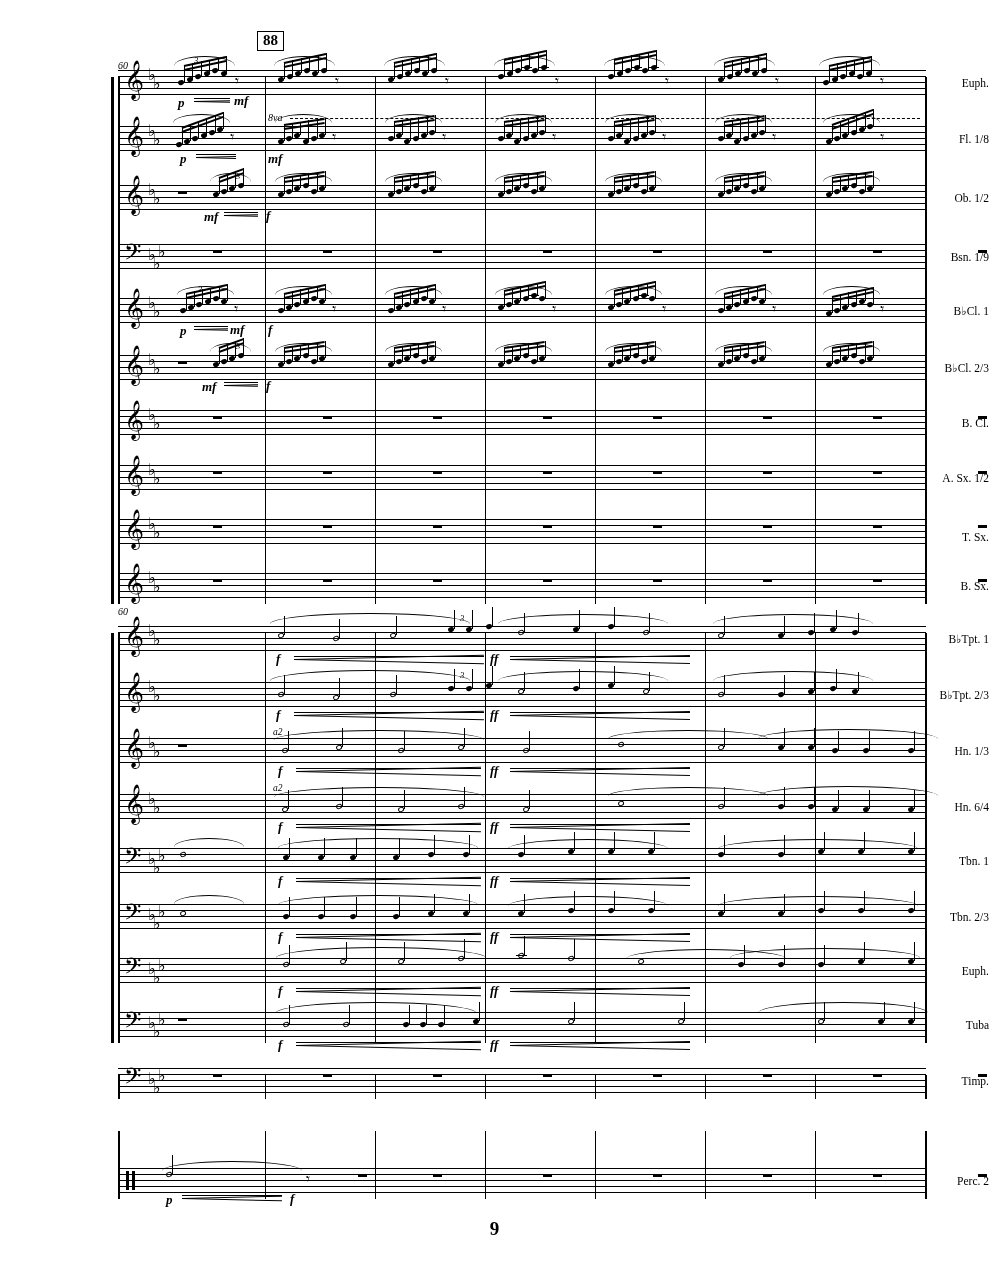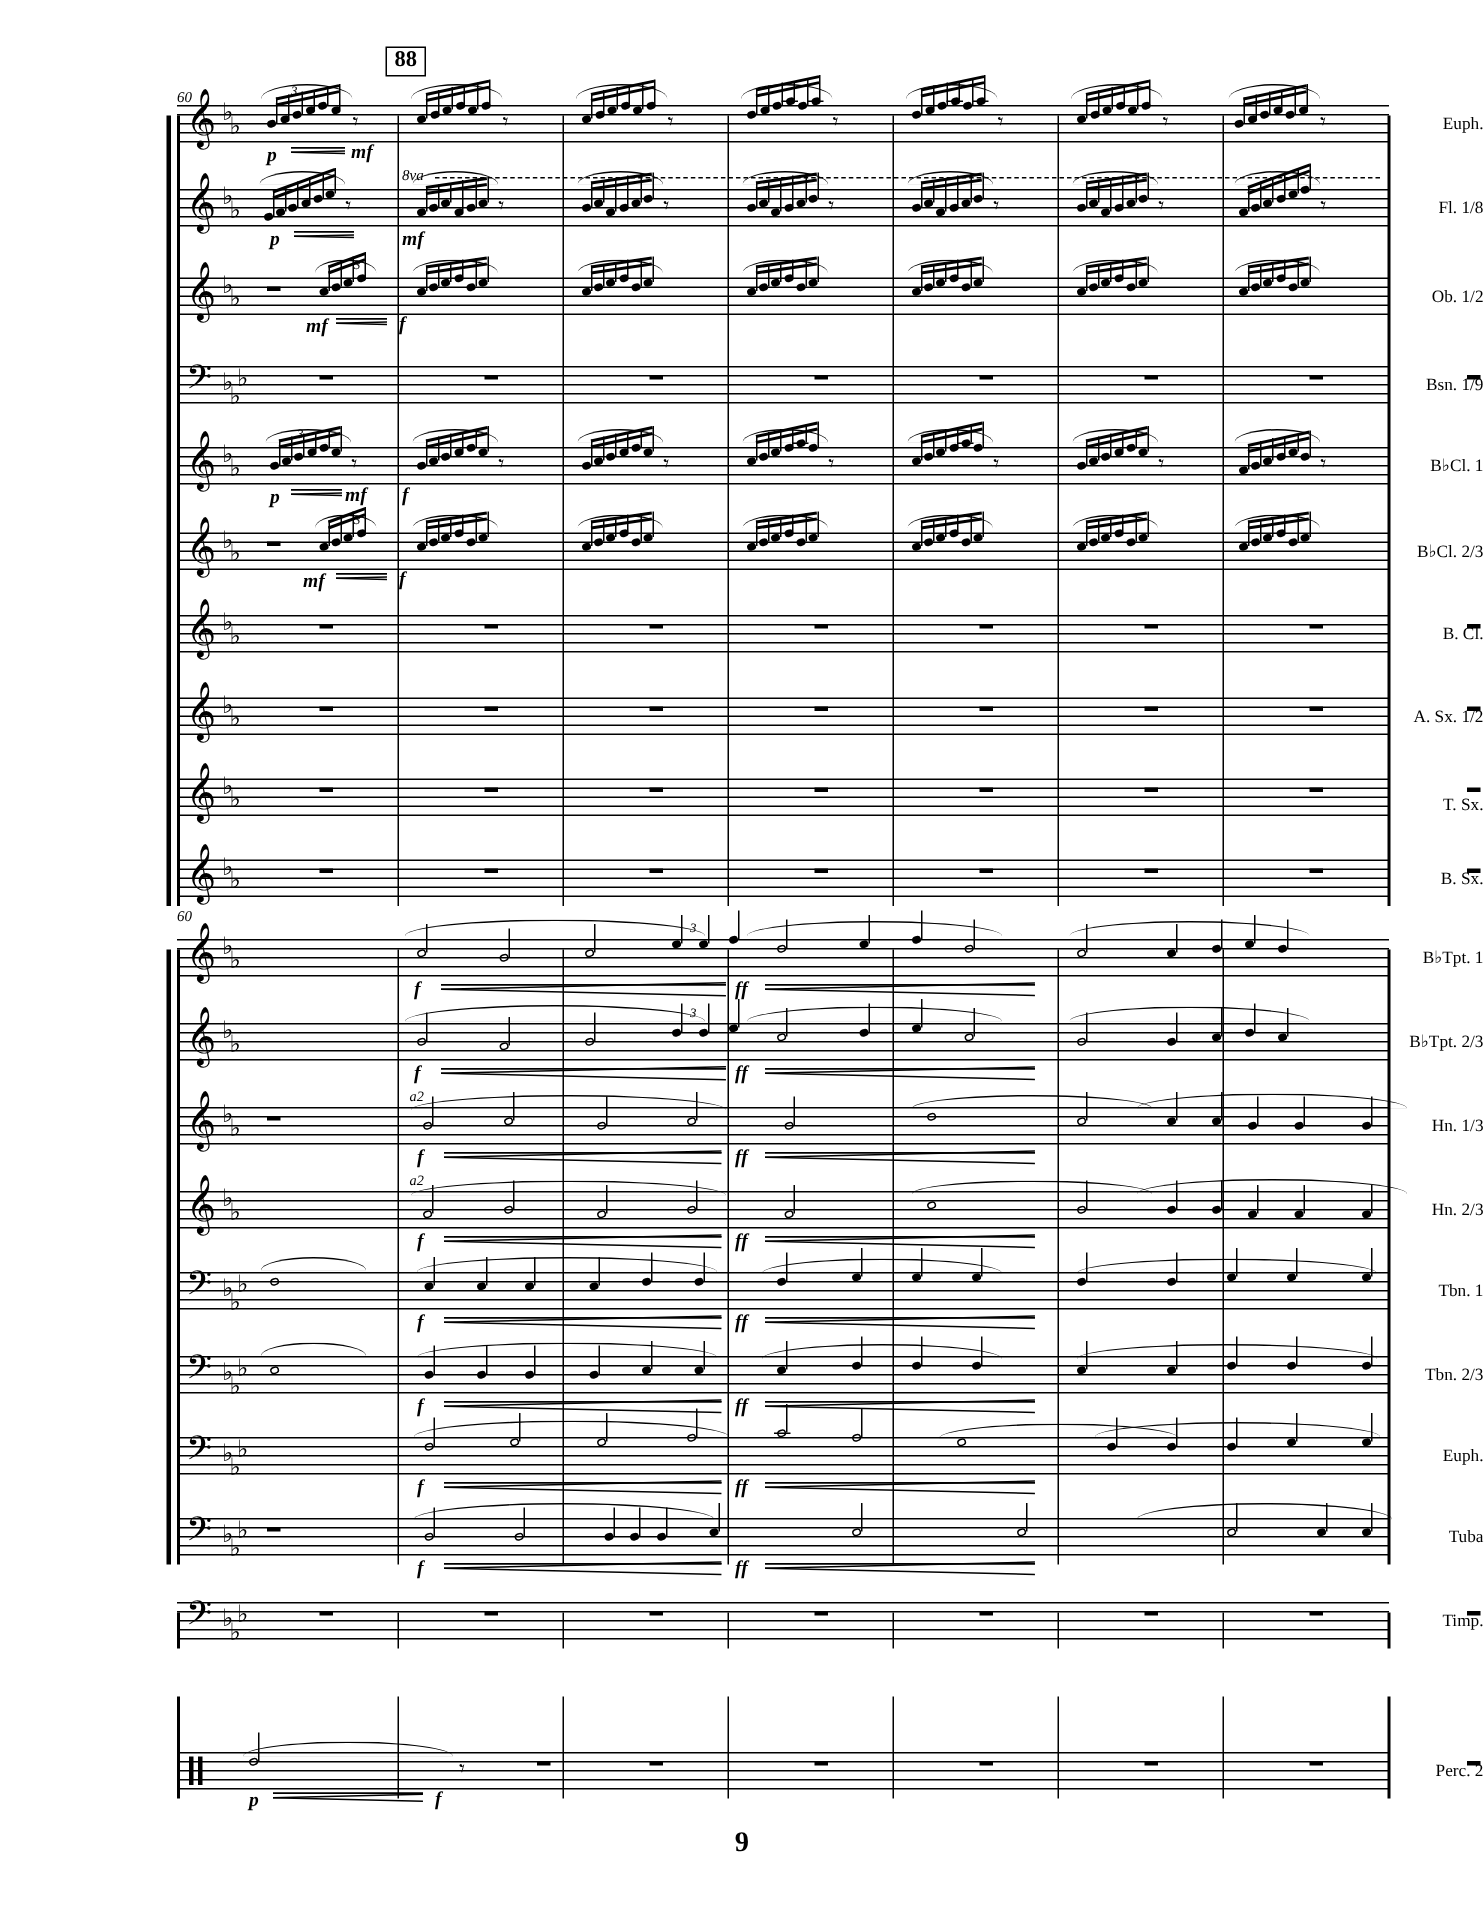--- a/index.html
+++ b/index.html
@@ -1164,21 +1164,21 @@
             <div style="position:absolute;left:0;width:100%;height:1px;background:#000;top:3px;transform:rotate(1.3deg);transform-origin:left center;"></div>
           </div>
           <div class="dyn" style="left:372px;top:26px;">ff</div>
           <div class="hairpin" style="left:392px;top:30px;width:180px;">
             <div style="position:absolute;left:0;width:100%;height:1px;background:#000;top:3px;transform:rotate(-1.3deg);transform-origin:left center;"></div>
             <div style="position:absolute;left:0;width:100%;height:1px;background:#000;top:3px;transform:rotate(1.3deg);transform-origin:left center;"></div>
           </div>
         </div>
       </div>
       <div class="staff-row" style="top:186px;">
-        <div class="inst-label" style="top:7px;">Hn. 2/3</div>
+        <div class="inst-label" style="top:7px;">Hn. 6/4</div>
         <div class="staff">
           <div class="ln"></div>
           <div class="ln"></div>
           <div class="ln"></div>
           <div class="ln"></div>
           <div class="ln"></div>
           <div class="glyph clef-g" style="left:6px;">𝄞</div>
           <div class="glyph keysig" style="left:30px;top:-3px;">♭</div>
           <div class="glyph keysig" style="left:35px;top:6px;">♭</div>
           <div class="tech" style="left:155px;top:-10px;">a2</div>

